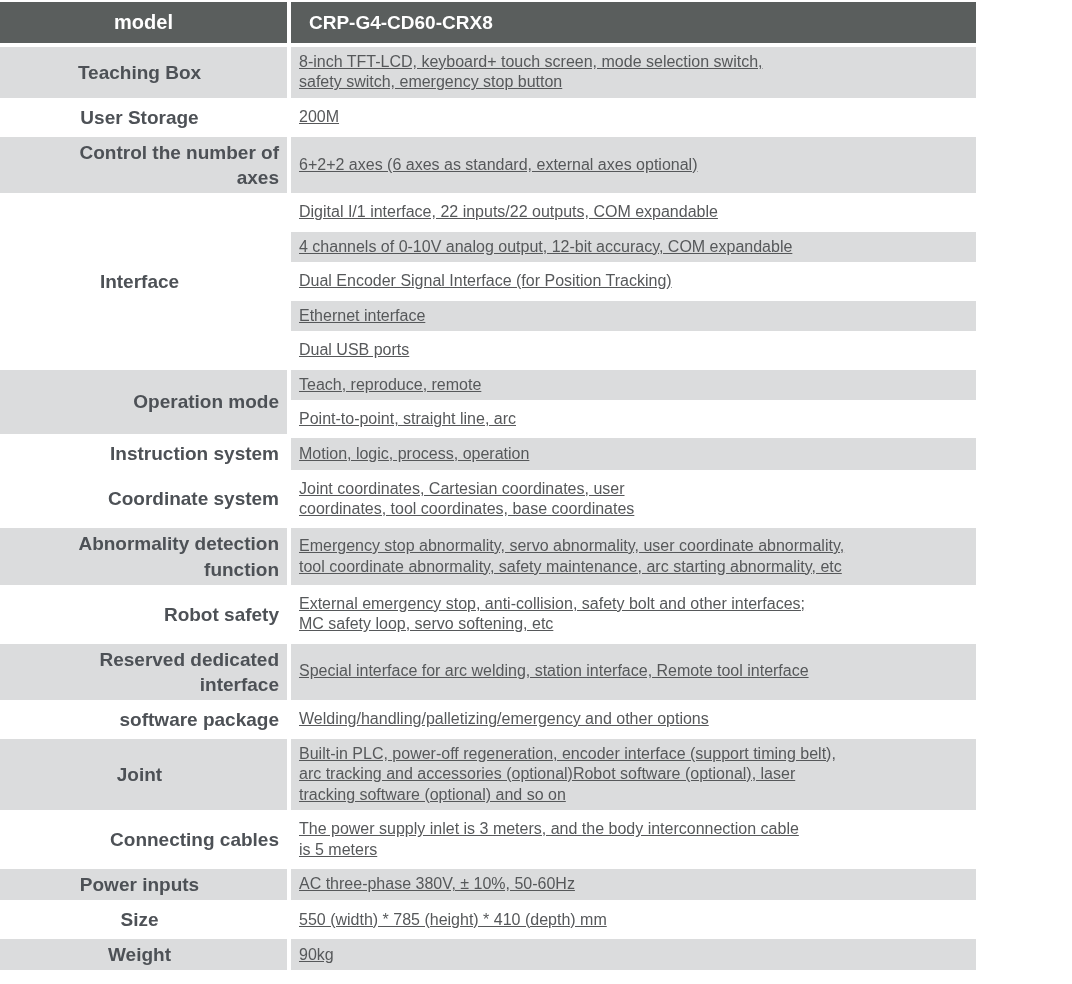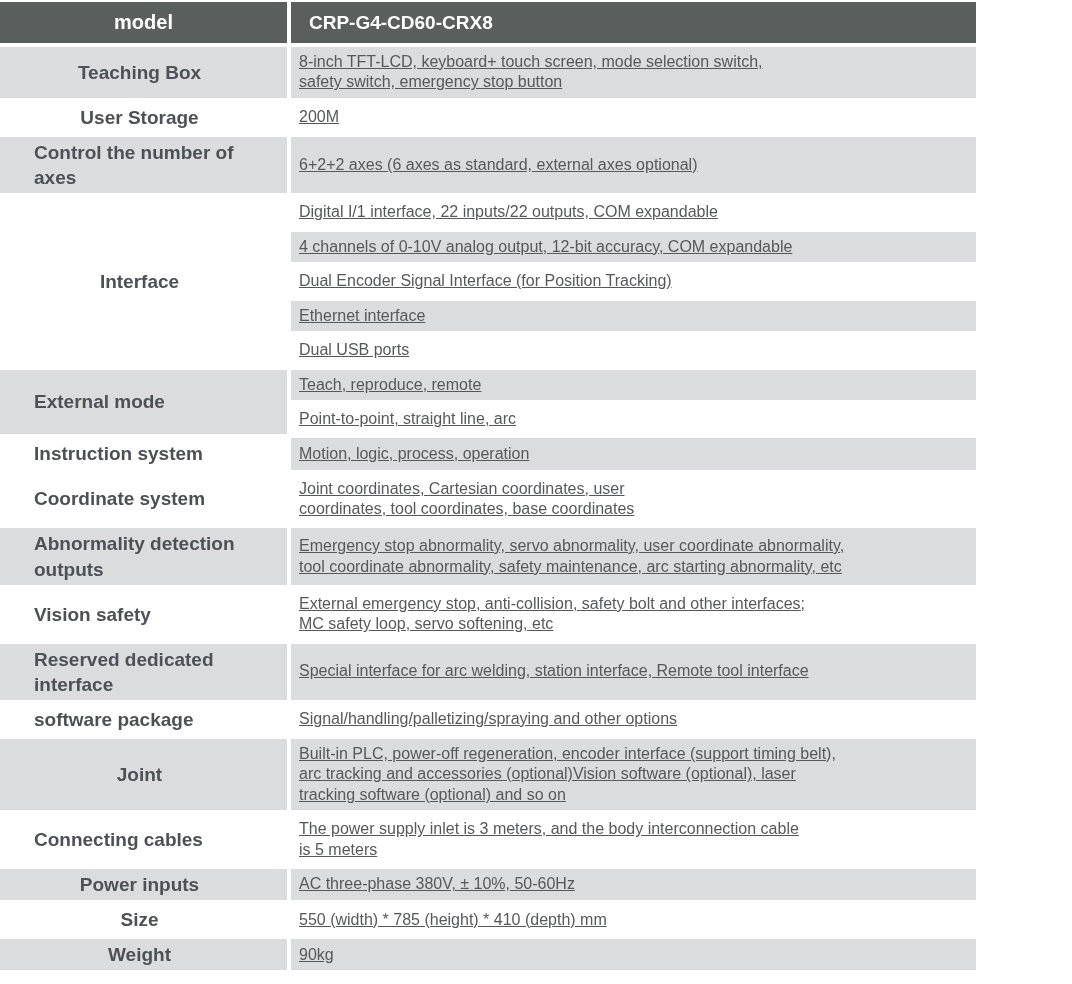--- a/index.html
+++ b/index.html
@@ -26,21 +26,21 @@
   td {
     vertical-align: middle;
     white-space: pre-line;
   }
   td.label {
     color: var(--label-text, #4d5156);
     font-size: 19px;
     font-weight: 700;
     line-height: 1.32;
     padding: 3px 8px 3px 34px;
-    text-align: left;
+    text-align: right;
   }
   td.label.center { text-align: center; padding-left: 0; }
   td.value {
     color: var(--value-text, #56585a);
     font-size: 16px;
     line-height: 1.28;
     padding: 5px 12px 5px 8px;
     text-decoration: underline;
   }
   td.shade { background: var(--row-shade-bg, #dbdcdd); }
@@ -101,59 +101,59 @@
         <tr>
           <td class="value">Dual Encoder Signal Interface (for Position Tracking)</td>
         </tr>
         <tr>
           <td class="value shade">Ethernet interface</td>
         </tr>
         <tr>
           <td class="value">Dual USB ports</td>
         </tr>
         <tr>
-          <td class="label shade" rowspan="2">External mode</td>
+          <td class="label shade" rowspan="2">Operation mode</td>
           <td class="value shade">Teach, reproduce, remote</td>
         </tr>
         <tr>
           <td class="value">Point-to-point, straight line, arc</td>
         </tr>
         <tr>
           <td class="label" rowspan="1">Instruction system</td>
           <td class="value shade">Motion, logic, process, operation</td>
         </tr>
         <tr>
           <td class="label" rowspan="1">Coordinate system</td>
           <td class="value">Joint coordinates, Cartesian coordinates, user
 coordinates, tool coordinates, base coordinates</td>
         </tr>
         <tr>
           <td class="label shade" rowspan="1">Abnormality detection
-outputs</td>
+function</td>
           <td class="value shade">Emergency stop abnormality, servo abnormality, user coordinate abnormality,
 tool coordinate abnormality, safety maintenance, arc starting abnormality, etc</td>
         </tr>
         <tr>
-          <td class="label" rowspan="1">Vision safety</td>
+          <td class="label" rowspan="1">Robot safety</td>
           <td class="value">External emergency stop, anti-collision, safety bolt and other interfaces;
 MC safety loop, servo softening, etc</td>
         </tr>
         <tr>
           <td class="label shade" rowspan="1">Reserved dedicated
 interface</td>
           <td class="value shade">Special interface for arc welding, station interface, Remote tool interface</td>
         </tr>
         <tr>
           <td class="label" rowspan="1">software package</td>
-          <td class="value">Signal/handling/palletizing/spraying and other options</td>
+          <td class="value">Welding/handling/palletizing/emergency and other options</td>
         </tr>
         <tr>
           <td class="label shade center" rowspan="1">Joint</td>
           <td class="value shade">Built-in PLC, power-off regeneration, encoder interface (support timing belt),
-arc tracking and accessories (optional)Vision software (optional), laser
+arc tracking and accessories (optional)Robot software (optional), laser
 tracking software (optional) and so on</td>
         </tr>
         <tr>
           <td class="label" rowspan="1">Connecting cables</td>
           <td class="value">The power supply inlet is 3 meters, and the body interconnection cable
 is 5 meters</td>
         </tr>
         <tr>
           <td class="label shade center" rowspan="1">Power inputs</td>
           <td class="value shade">AC three-phase 380V, ± 10%, 50-60Hz</td>

